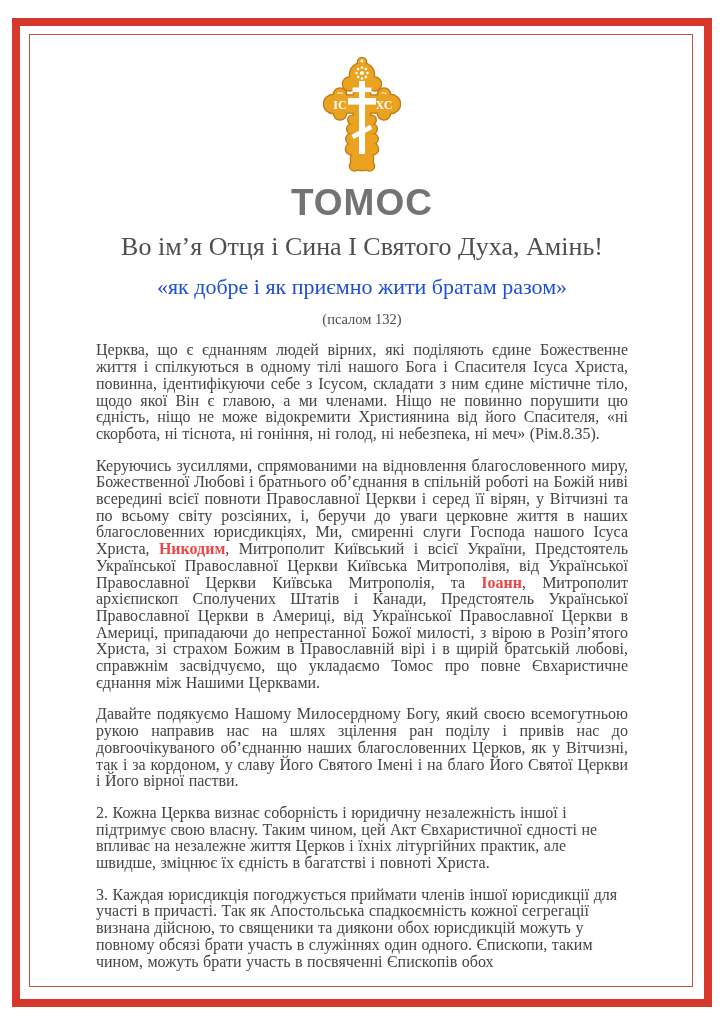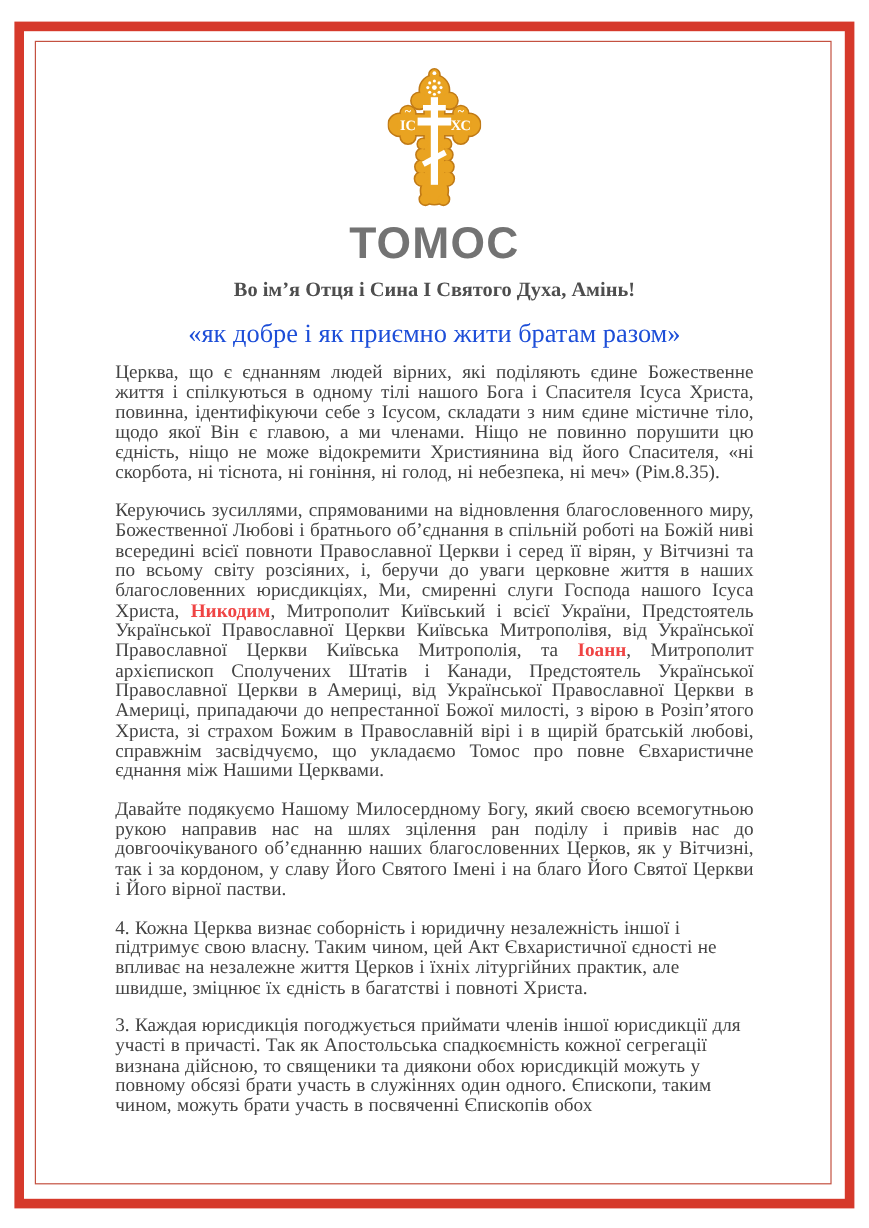--- a/index.html
+++ b/index.html
@@ -50,22 +50,22 @@
     font-family: "Liberation Sans", sans-serif;
     font-weight: bold;
     font-size: 37px;
     line-height: 1.0;
     letter-spacing: 1px;
     color: #737373;
   }
   .invocation {
     margin: 12px 0 0 0;
     text-align: center;
-    font-weight: bold;
-    font-size: 17px;
+    font-weight: normal;
+    font-size: 26px;
     line-height: 1.05;
     color: #4e4e4e;
   }
   .epigraph {
     margin-top: 15px;
     text-align: center;
     font-size: 22px;
     line-height: 1.05;
     color: #1d4ed8;
   }
@@ -159,23 +159,24 @@
         <text x="61" y="40" font-size="10" text-anchor="middle">~</text>
       </svg>
     </div>
 
     <h1 class="title">ТОМОС</h1>
 
     <h2 class="invocation">Во ім’я Отця і Сина І Святого Духа, Амінь!</h2>
 
     <div class="epigraph">«як добре і як приємно жити братам разом»</div>
 
+    <div class="psalm">(псалом 132)</div>
 
     <div class="paragraphs" id="paragraphs">
         <p class="para align-justify"><span>Церква, що є єднанням людей вірних, які поділяють єдине Божественне життя і спілкуються в одному тілі нашого Бога і Спасителя Ісуса Христа, повинна, ідентифікуючи себе з Ісусом, складати з ним єдине містичне тіло, щодо якої Він є главою, а ми членами. Ніщо не повинно порушити цю єдність, ніщо не може відокремити Християнина від його Спасителя, «ні скорбота, ні тіснота, ні гоніння, ні голод, ні небезпека, ні меч» (Рім.8.35).</span></p>
         <p class="para align-justify"><span>Керуючись зусиллями, спрямованими на відновлення благословенного миру, Божественної Любові і братнього об’єднання в спільній роботі на Божій ниві всередині всієї повноти Православної Церкви і серед її вірян, у Вітчизні та по всьому світу розсіяних, і, беручи до уваги церковне життя в наших благословенних юрисдикціях, Ми, смиренні слуги Господа нашого Ісуса Христа, </span><b>Никодим</b><span>, Митрополит Київський і всієї України, Предстоятель Української Православної Церкви Київська Митрополівя, від Української Православної Церкви Київська Митрополія, та </span><b>Іоанн</b><span>, Митрополит архієпископ Сполучених Штатів і Канади, Предстоятель Української Православної Церкви в Америці, від Української Православної Церкви в Америці, припадаючи до непрестанної Божої милості, з вірою в Розіп’ятого Христа, зі страхом Божим в Православній вірі і в щирій братській любові, справжнім засвідчуємо, що укладаємо Томос про повне Євхаристичне єднання між Нашими Церквами.</span></p>
         <p class="para align-justify"><span>Давайте подякуємо Нашому Милосердному Богу, який своєю всемогутньою рукою направив нас на шлях зцілення ран поділу і привів нас до довгоочікуваного об’єднанню наших благословенних Церков, як у Вітчизні, так і за кордоном, у славу Його Святого Імені і на благо Його Святої Церкви і Його вірної пастви.</span></p>
-        <p class="para align-left"><span>4. Кожна Церква визнає соборність і юридичну незалежність іншої і підтримує свою власну. Таким чином, цей Акт Євхаристичної єдності не впливає на незалежне життя Церков і їхніх літургійних практик, але швидше, зміцнює їх єдність в багатстві і повноті Христа.</span></p>
+        <p class="para align-left"><span>2. Кожна Церква визнає соборність і юридичну незалежність іншої і підтримує свою власну. Таким чином, цей Акт Євхаристичної єдності не впливає на незалежне життя Церков і їхніх літургійних практик, але швидше, зміцнює їх єдність в багатстві і повноті Христа.</span></p>
         <p class="para align-left"><span>3. Каждая юрисдикція погоджується приймати членів іншої юрисдикції для участі в причасті. Так як Апостольська спадкоємність кожної сегрегації визнана дійсною, то священики та диякони обох юрисдикцій можуть у повному обсязі брати участь в служіннях один одного. Єпископи, таким чином, можуть брати участь в посвяченні Єпископів обох</span></p>
       </div>
 
   </div>
 </div>
 
 </body></html>

